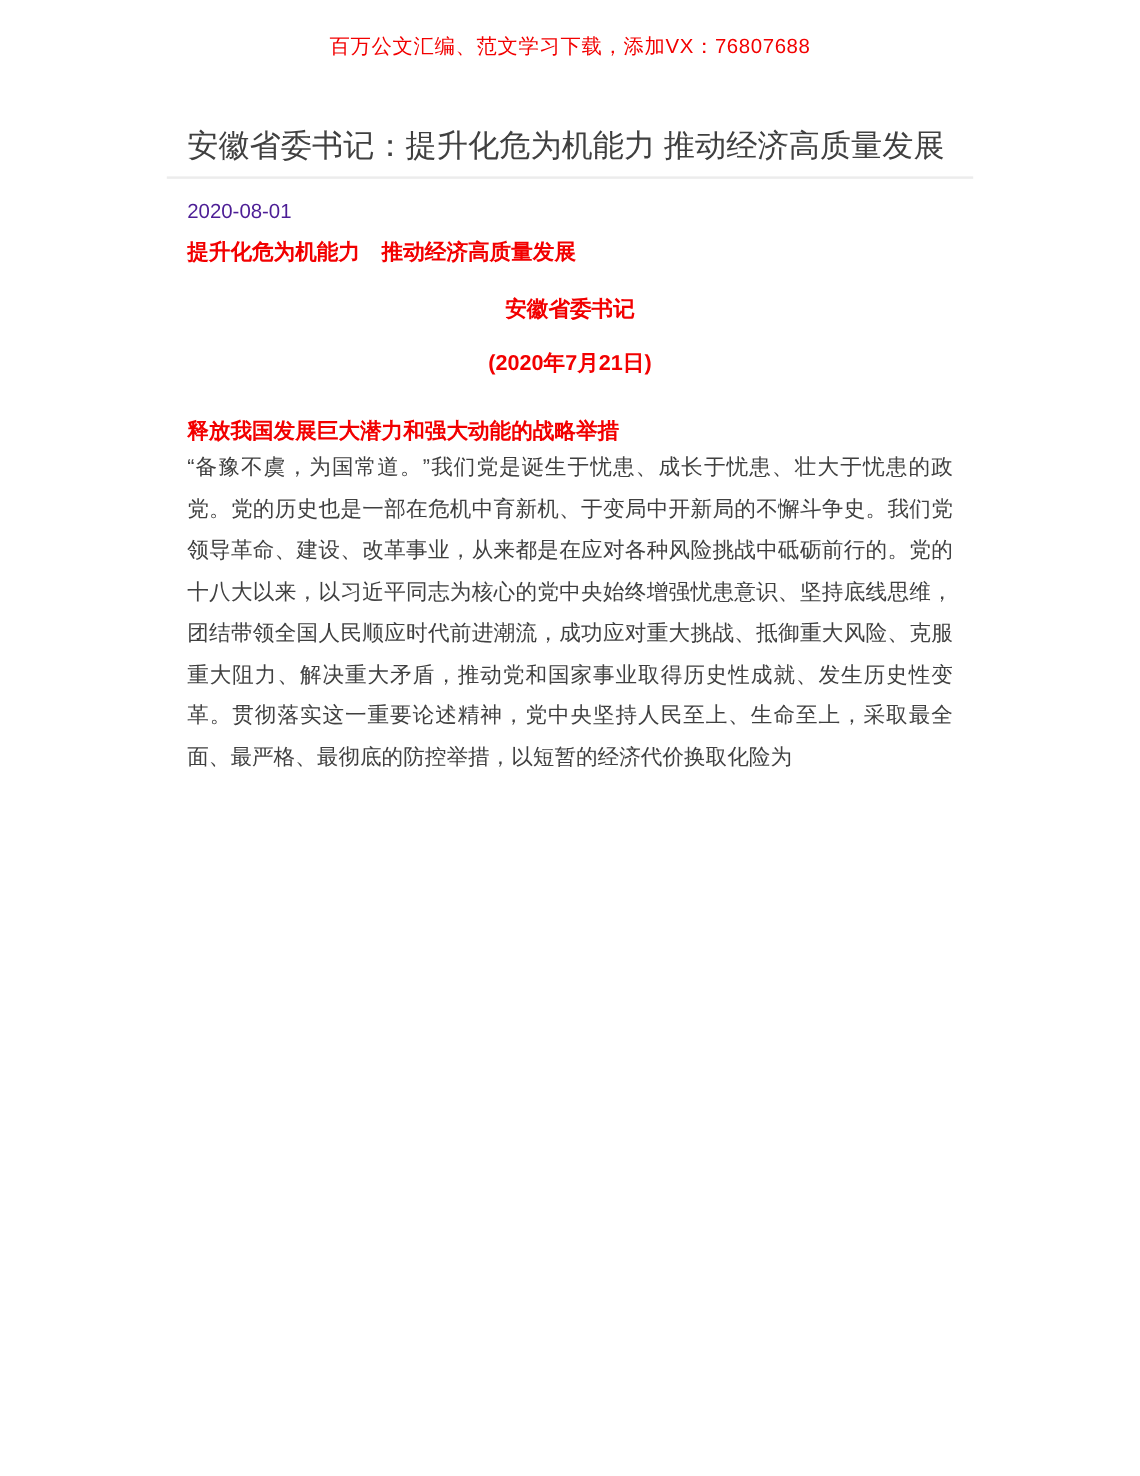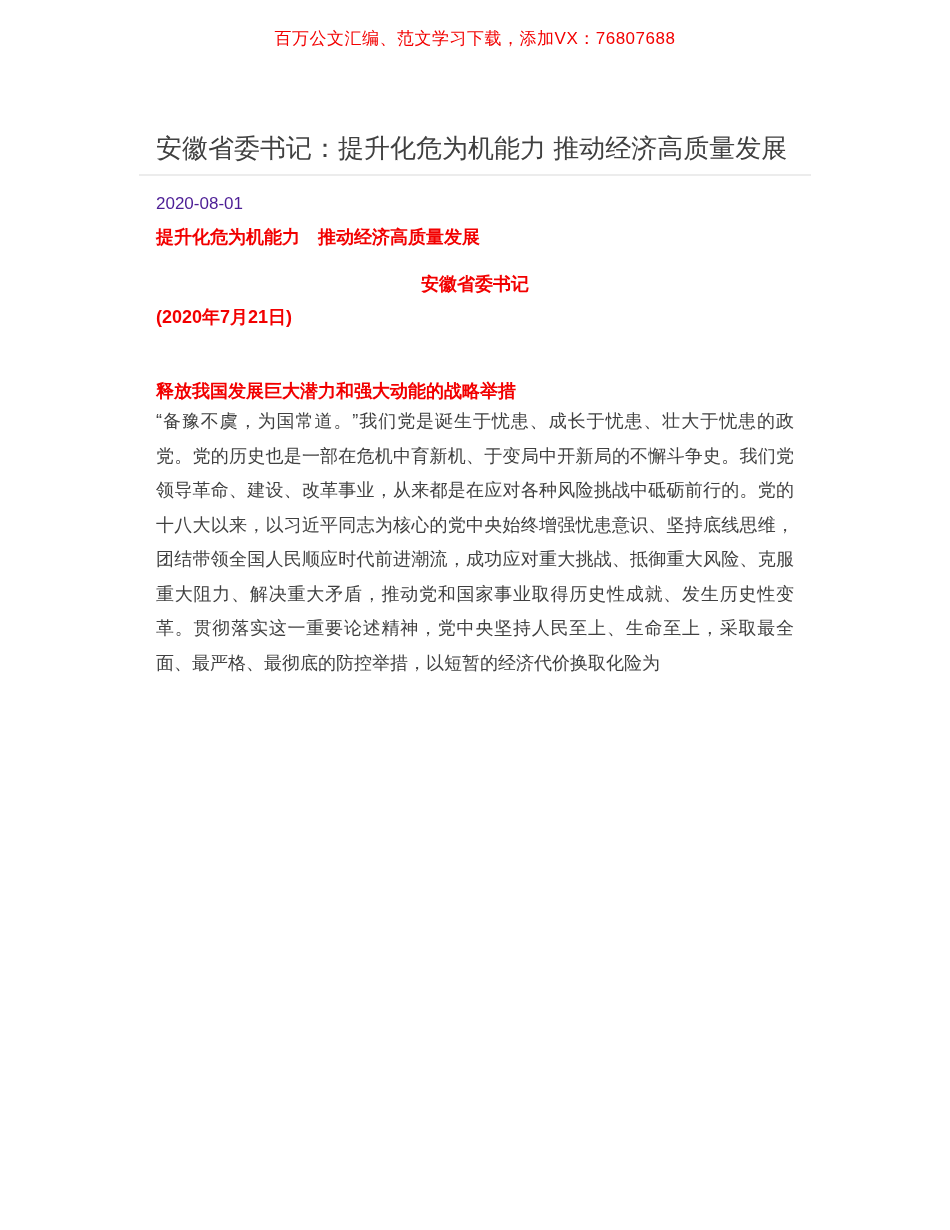--- a/index.html
+++ b/index.html
@@ -23,21 +23,21 @@
     letter-spacing: 0.5px;
   }
   .article {
     width: 672px;
     margin: 0 auto;
   }
   .article-inner {
     padding: 0 17px;
   }
   h1.page-title {
-    margin: 80px 0 0 0;
+    margin: 53px 0 0 0;
     padding: 0 17px;
     font-size: 26px;
     line-height: 36px;
     font-weight: 400;
     color: #404040;
   }
   .divider {
     margin: 8px 0 0 0;
     border: none;
     border-top: 2px solid #ececec;
@@ -50,22 +50,22 @@
     color: #4c1d95;
   }
   .red-heading {
     color: #f20000;
     font-weight: 700;
     font-size: 18px;
     line-height: 25px;
   }
   .heading-main   { margin-top: 10px; text-align: left; font-family: Liberation Serif, serif; }
   .author-line    { margin-top: 22px; text-align: center; }
-  .date-line      { margin-top: 8px;  text-align: left; }
-  .section-heading{ margin-top: 49px; text-align: left; }
+  .date-line      { margin-top: 20px;  text-align: center; }
+  .section-heading{ margin-top: 32px; text-align: left; }
   p.body-para {
     margin: 0;
     font-size: 18px;
     line-height: 34.5px;
     color: #404040;
     text-align: justify;
     text-justify: inter-ideograph;
   }
   .para-1 { margin-top: 12px; }
   .para-2 { margin-top: 40px; }

